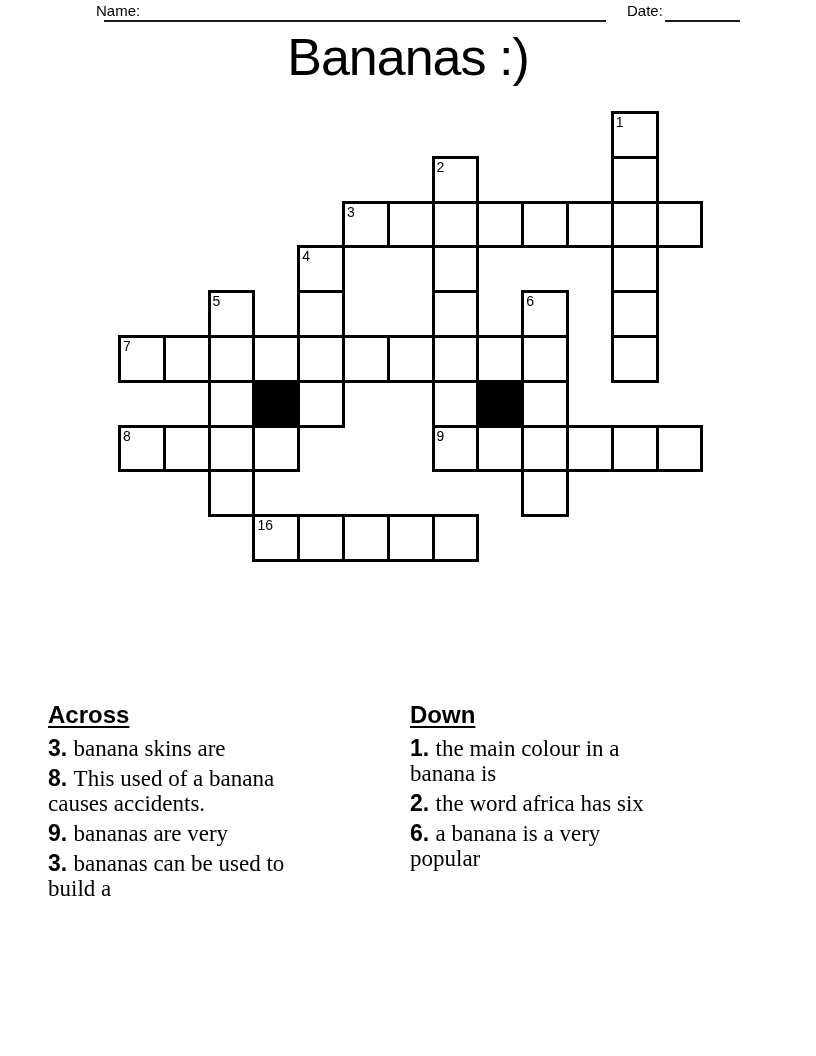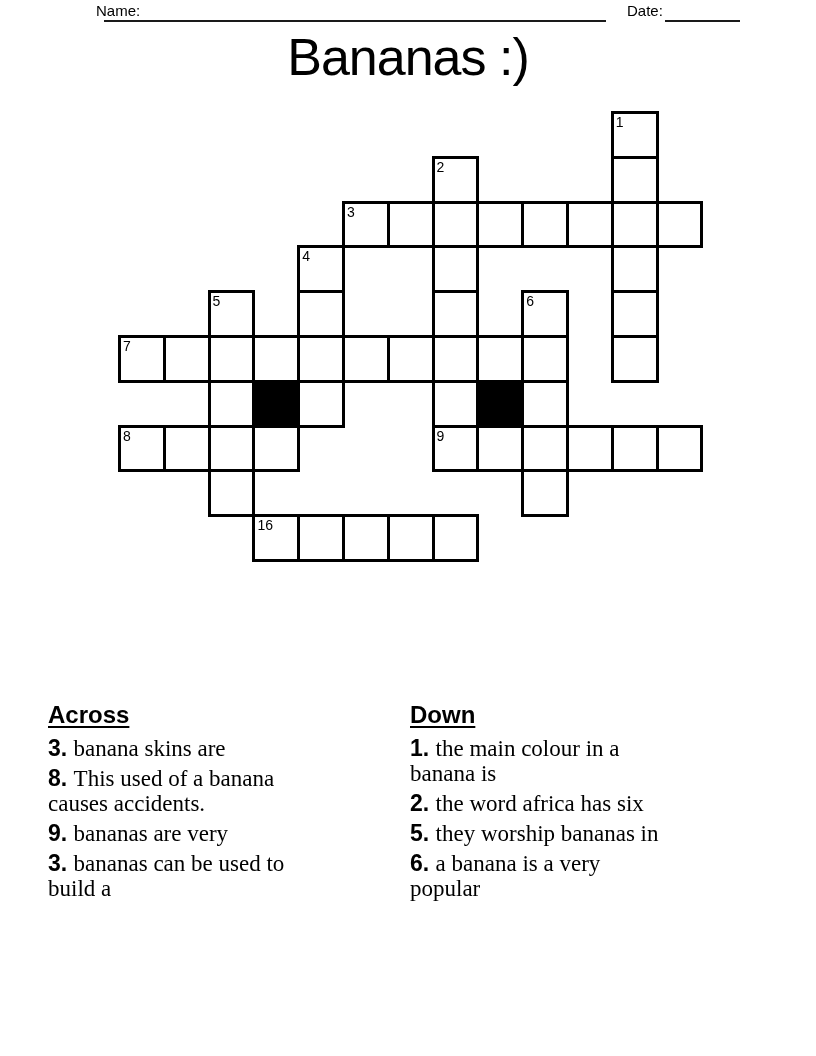--- a/index.html
+++ b/index.html
@@ -138,19 +138,18 @@
 build a</span></div>
       </div>
   </div>
 
   <div class="clues-col clues-down">
     <div class="clue-header">Down</div>
     <div>
         <div class="clue"><span class="clue-num">1.</span> <span class="clue-text">the main colour in a
 banana is</span></div>
         <div class="clue"><span class="clue-num">2.</span> <span class="clue-text">the word africa has six</span></div>
-        <div class="clue"><span class="clue-num">5.</span> <span class="clue-text">they worship bananas in</span></div>
         <div class="clue"><span class="clue-num">6.</span> <span class="clue-text">a banana is a very
 popular</span></div>
       </div>
   </div>
 
 </div>
 
 </body></html>

